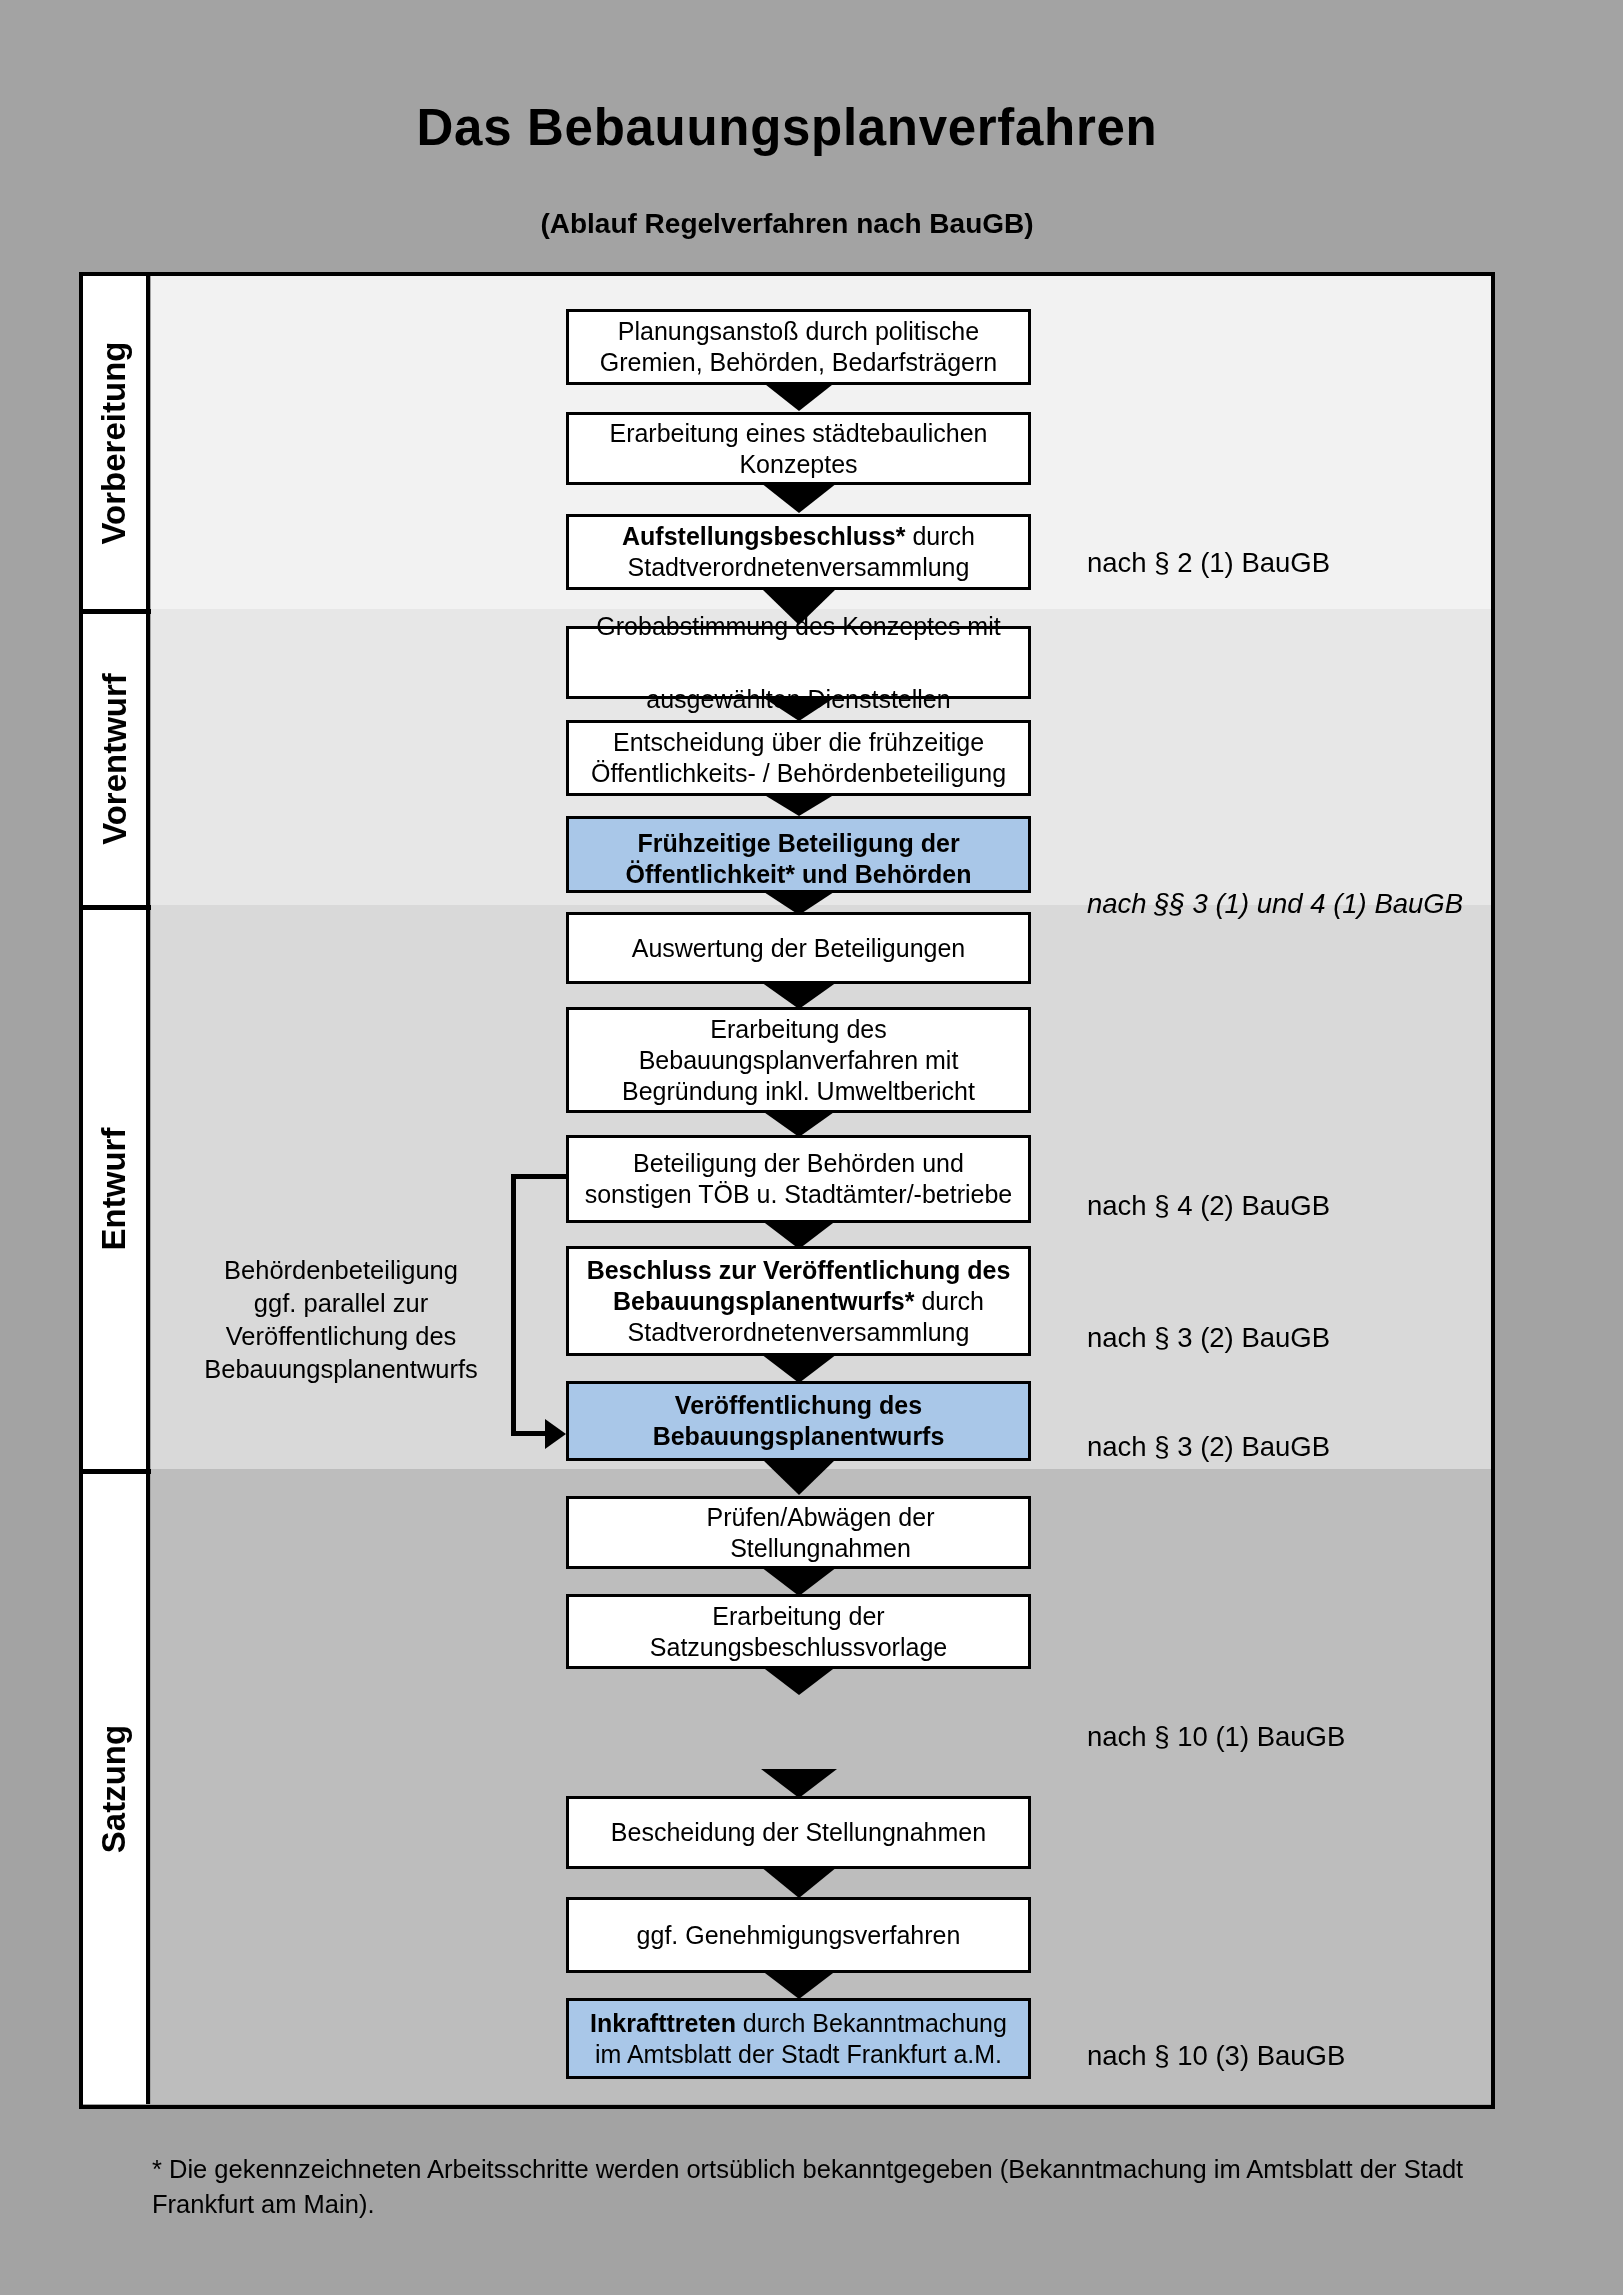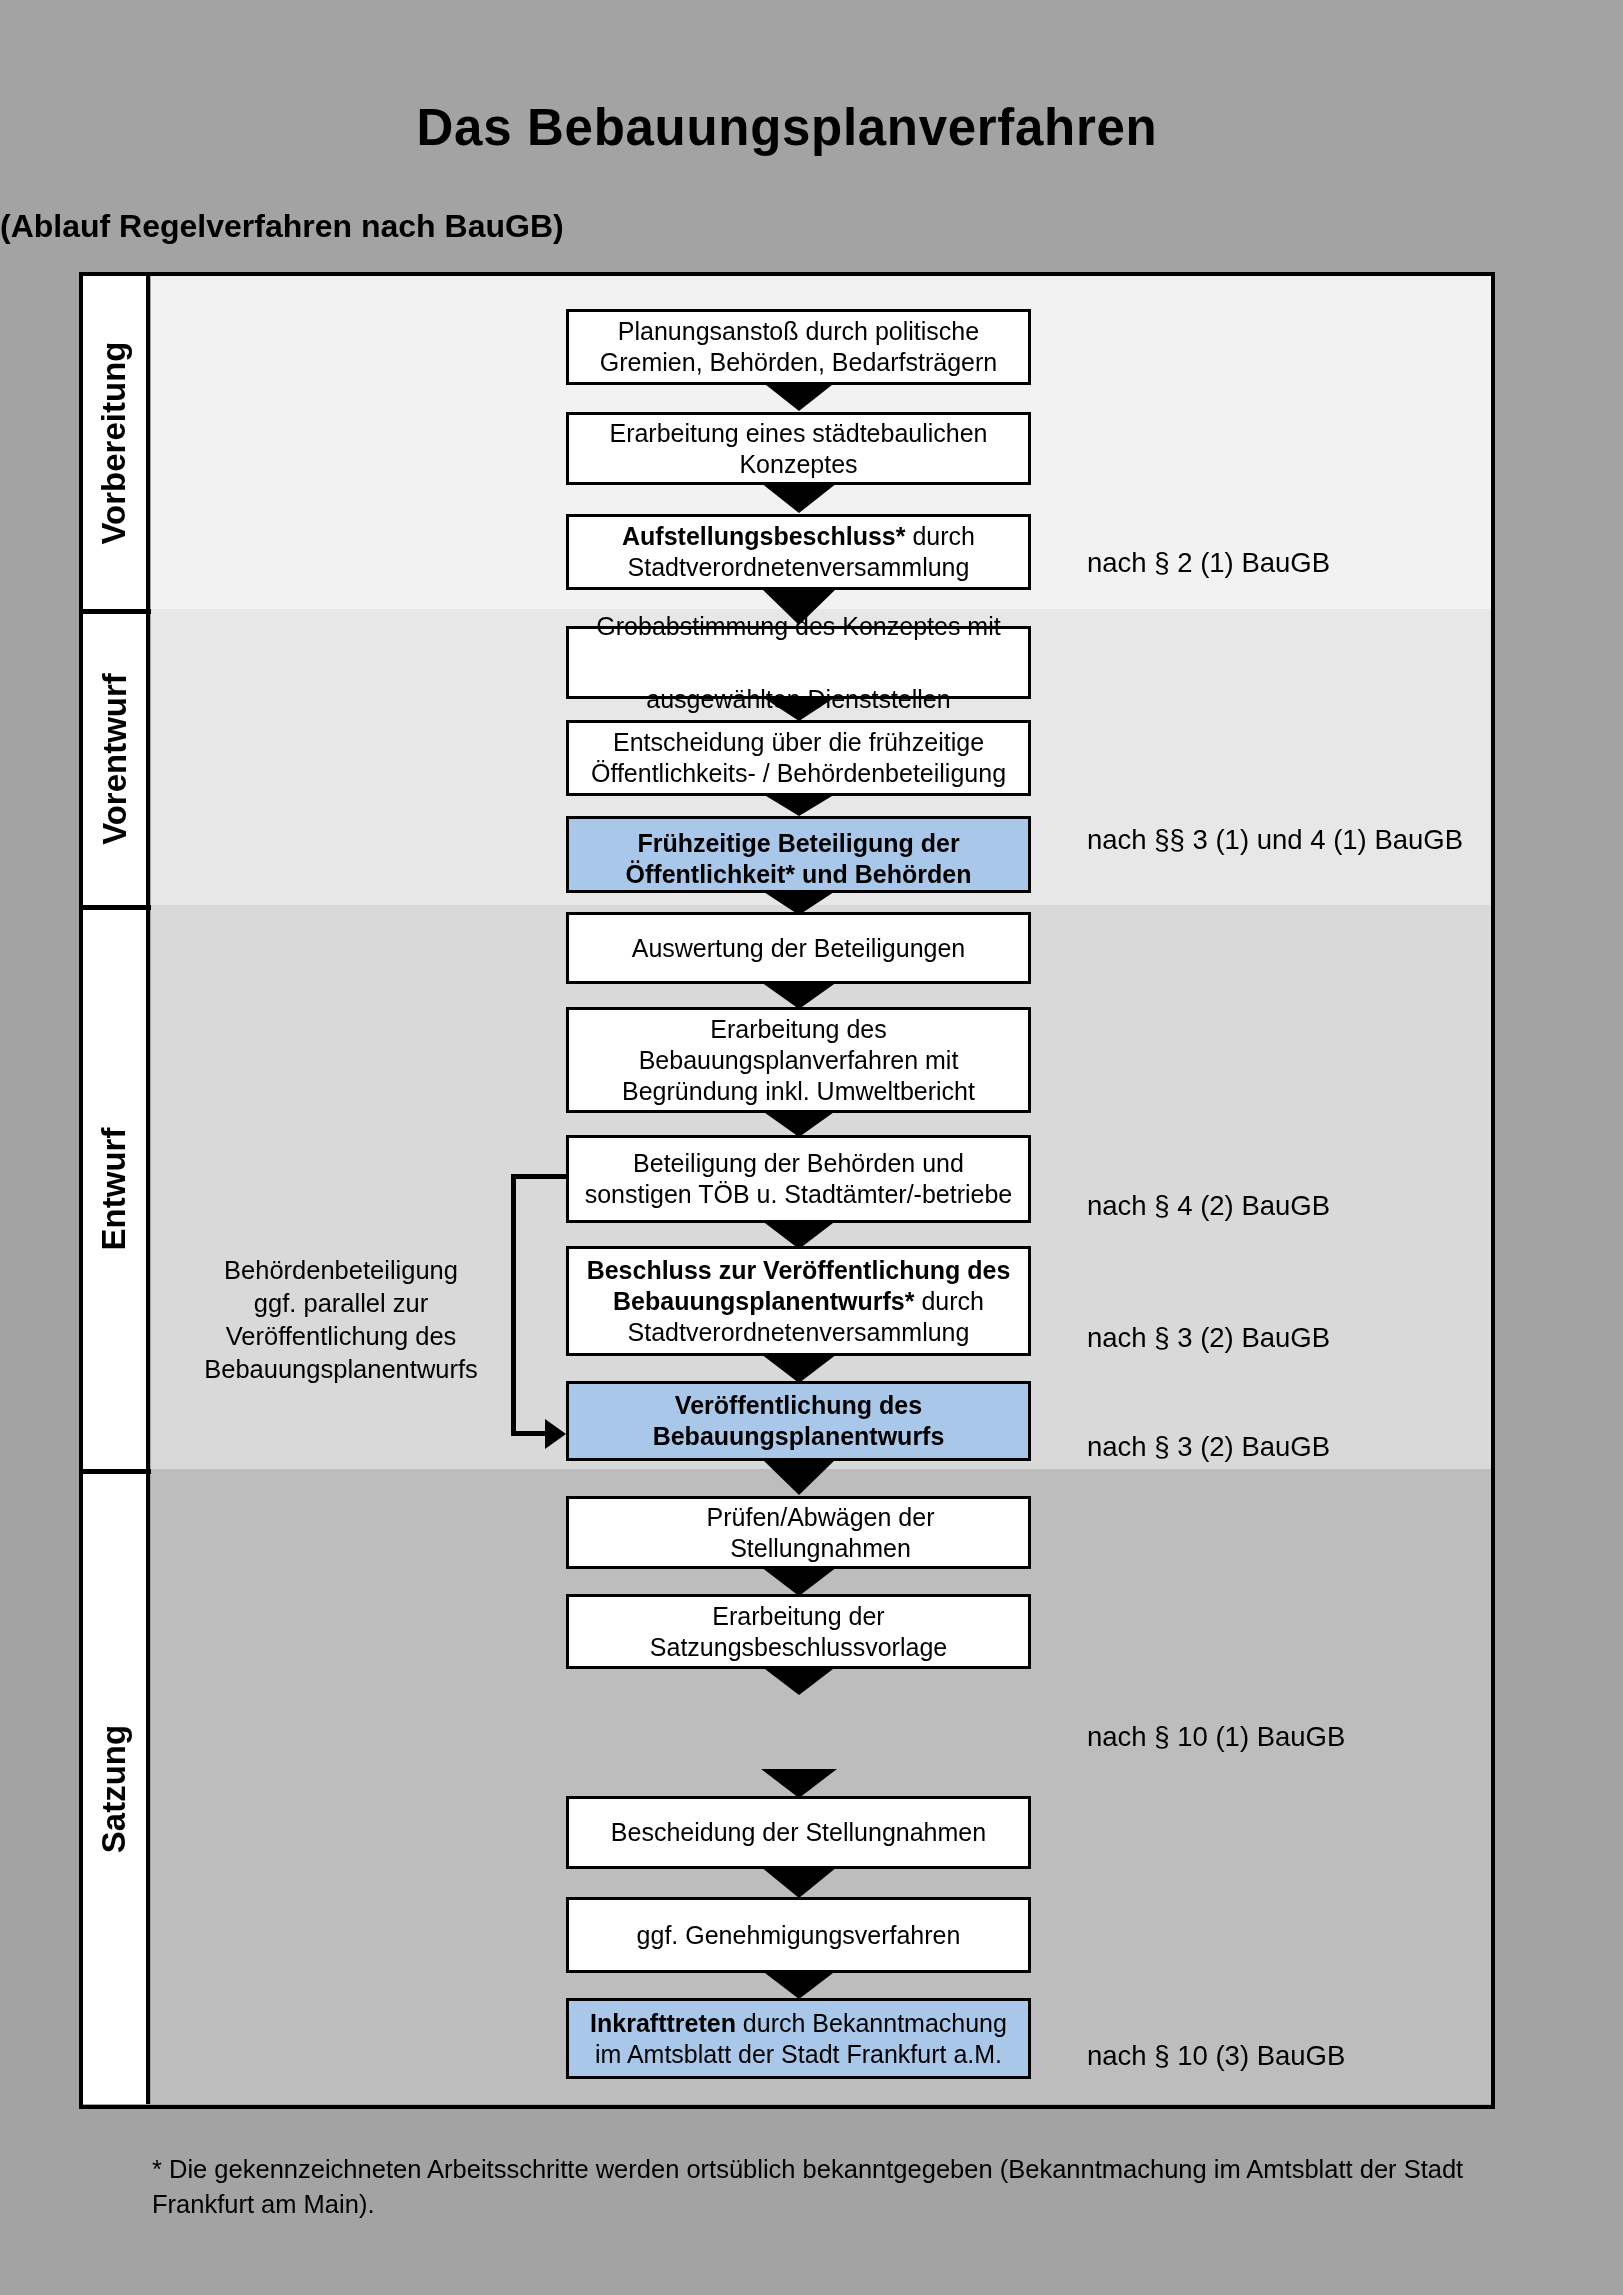--- a/index.html
+++ b/index.html
@@ -2,22 +2,22 @@
 <html lang="de" style="font-size:10.5px"><head>
 <meta charset="utf-8">
 <style>
   html,body{margin:0;padding:0;background:#ffffff;}
   .page{
     position:relative;width:1623px;height:2295px;background:#a3a3a3;
     font-family:"Liberation Sans", sans-serif;color:#000;overflow:hidden;
   }
   .title{position:absolute;left:0;top:98px;width:1574px;text-align:center;
     font-size:51px;font-weight:bold;letter-spacing:0.7px;}
-  .subtitle{position:absolute;left:0;top:208px;width:1574px;
-    font-size:32px;font-weight:bold;}
+  .subtitle{position:absolute;left:0;top:208px;width:1574px;text-align:center;
+    font-size:28px;font-weight:bold;}
   
   .sec{position:absolute;left:151px;width:1340px;}
   .sec.s1{top:276px;height:333px;background:#f2f2f2;}
   .sec.s2{top:609px;height:296px;background:#e7e7e7;}
   .sec.s3{top:905px;height:565px;background:#d9d9d9;}
   .sec.s4{top:1469px;height:635px;background:#bdbdbd;}
   
   .sidecol{position:absolute;left:83px;top:276px;width:63px;height:1828px;background:#ffffff;border-right:4.6px solid #000;}
   .side-sep{position:absolute;left:79px;width:72px;height:4.6px;background:#000;}
   .side-cell{position:absolute;left:83px;width:63px;display:flex;align-items:center;justify-content:center;}
@@ -117,21 +117,21 @@
   <div class="fbox" style="top:720px;height:76px;">
     <div>Entscheidung über die frühzeitige</div>
     <div>Öffentlichkeits- / Behördenbeteiligung</div>
   </div>
   <div class="darr" style="top:793px;border-top:23.6px solid #000;"></div>
 
   <div class="fbox hl" style="top:816px;height:77px;justify-content:flex-end;">
     <div><b>Frühzeitige Beteiligung der</b></div>
     <div><b>Öffentlichkeit* und Behörden</b></div>
   </div>
-  <div class="anno" style="top:824px;">nach §§ 3 (1) und 4 (1) BauGB</div>
+  <div class="anno" style="top:888px;font-style:italic;">nach §§ 3 (1) und 4 (1) BauGB</div>
   <div class="darr" style="top:890px;border-top:25px solid #000;"></div>
 
   <div class="fbox" style="top:912px;height:72px;">
     <div>Auswertung der Beteiligungen</div>
   </div>
   <div class="darr" style="top:982px;border-top:27.5px solid #000;"></div>
 
   <div class="fbox" style="top:1007px;height:106px;">
     <div>Erarbeitung des</div>
     <div>Bebauungsplanverfahren mit</div>

